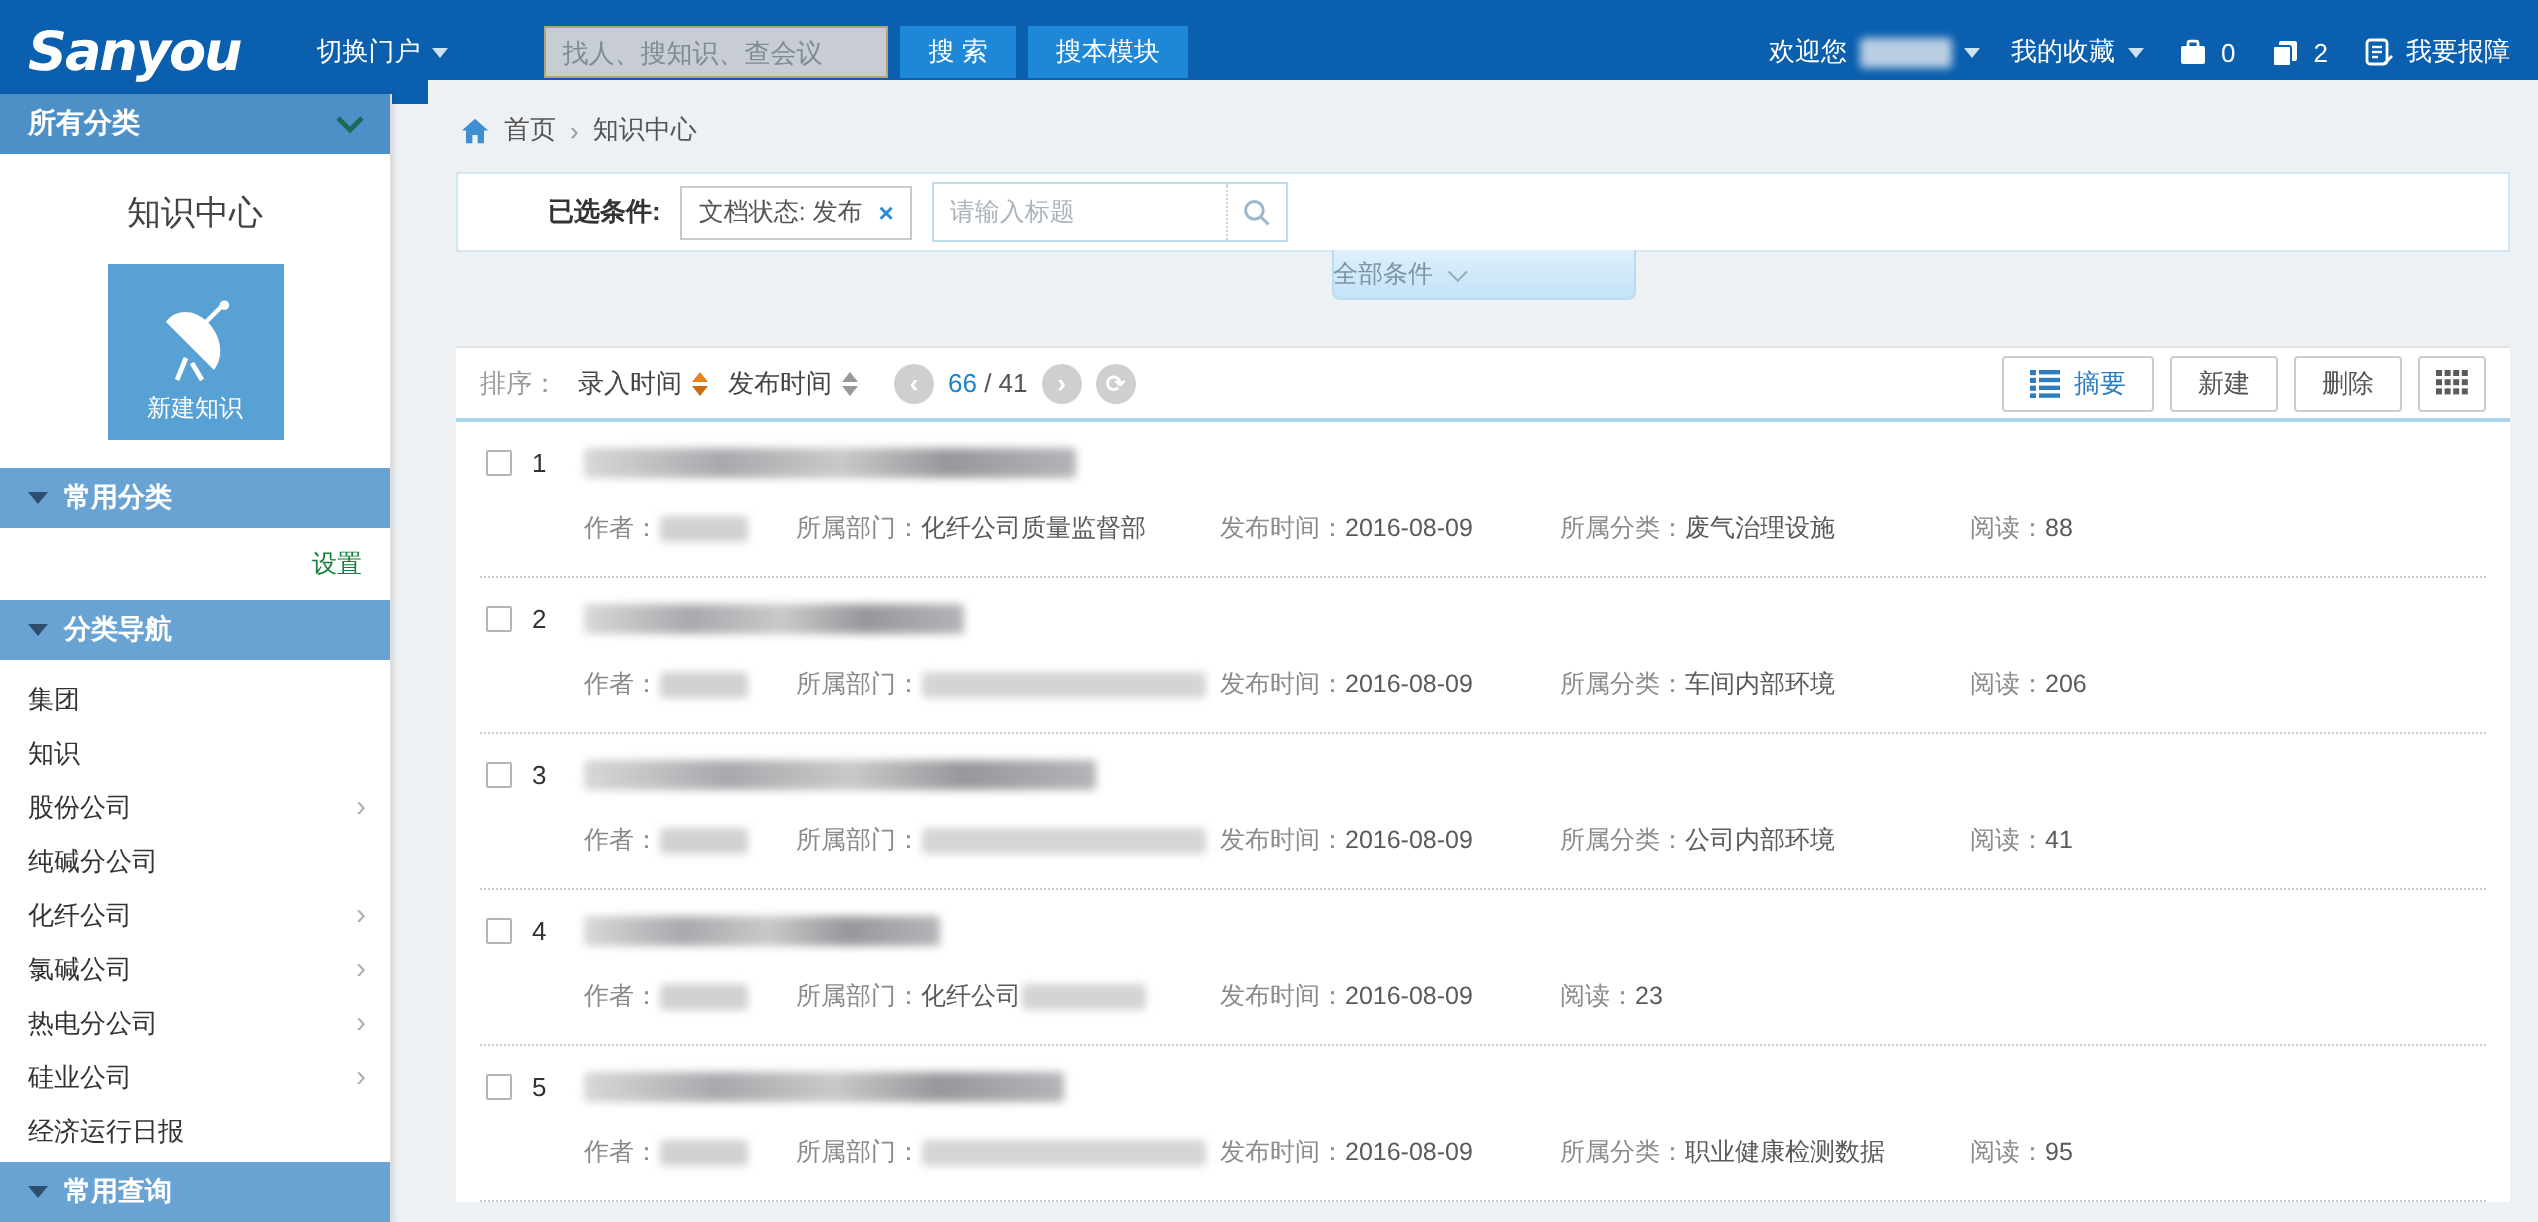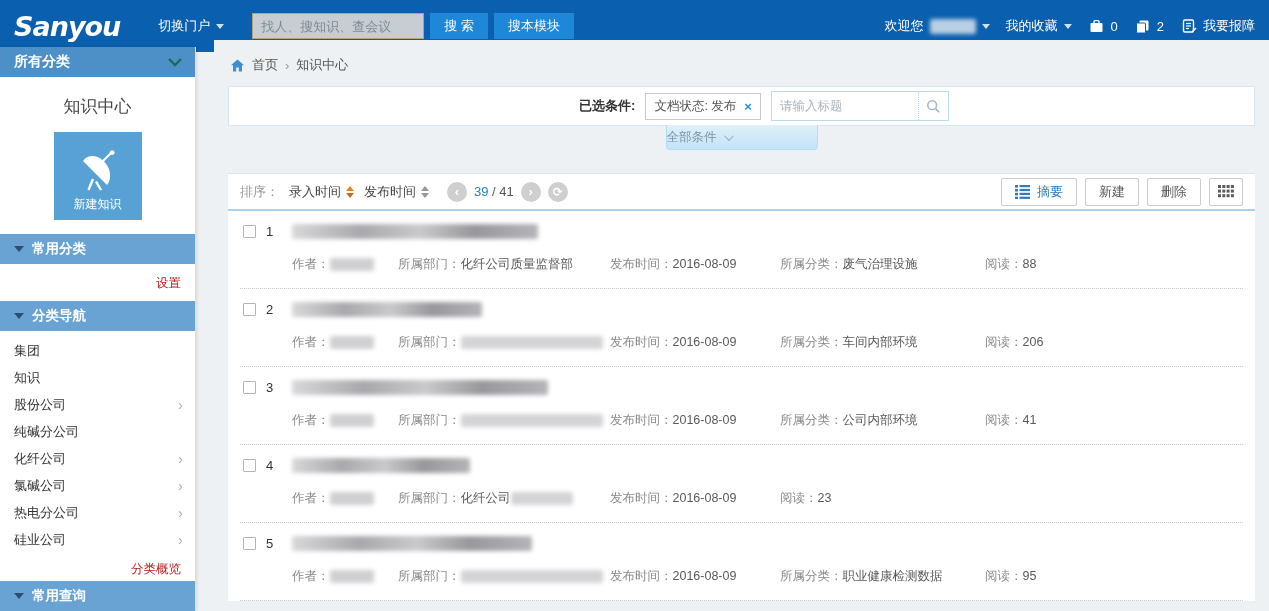--- a/index.html
+++ b/index.html
@@ -7,21 +7,21 @@
               font-family:"Liberation Sans","DejaVu Sans",sans-serif; }
 
   
   .topbar { position:absolute; left:0; top:0; width:1269px; height:52px;
             background:#0a5fae; display:flex; align-items:center; padding:0 14px; color:#fff; }
   .logo { font-family:"DejaVu Sans","Liberation Sans",sans-serif; font-weight:bold; font-style:italic;
           font-size:27px; letter-spacing:-1px; color:#fff; }
   .portal { margin-left:38px; font-size:13px; display:flex; align-items:center; gap:6px; cursor:pointer; }
   .caret-down { width:0; height:0; border-left:4px solid transparent; border-right:4px solid transparent;
                 border-top:5px solid #cfe2f2; display:inline-block; }
-  .hsearch { margin-left:28px; display:flex; align-items:center; }
+  .hsearch { margin-left:48px; display:flex; align-items:center; }
   .hsearch input { width:172px; height:26px; background:#c7cdd2; border:1px solid #b3a478;
                    font-size:13px; color:#4a5560; padding:0 8px; outline:none; }
   .hsearch input::placeholder { color:#7e8a94; }
   .hbtn { height:26px; background:#1e87d8; color:#fff; border:none; font-size:13px;
           padding:0 14px; margin-left:6px; cursor:pointer; }
   .top-right { margin-left:auto; display:flex; align-items:center; gap:16px; font-size:13px; }
   .tr-group { display:flex; align-items:center; gap:6px; cursor:pointer; }
   .blur-user { display:inline-block; width:46px; height:15px; background:#b9cfe3;
                border-radius:2px; filter:blur(2px); }
   .ticon { display:inline-flex; width:17px; height:17px; align-items:center; justify-content:center; }
@@ -35,35 +35,35 @@
   .kc-title { text-align:center; font-size:17px; color:#444; margin-top:18px; }
   .tile { width:88px; height:88px; background:#58a1d5; margin:14px auto 0; display:flex;
           flex-direction:column; align-items:center; justify-content:flex-end; padding-bottom:7px; cursor:pointer; }
   .tile svg { margin-bottom:4px; }
   .tile-label { color:#fff; font-size:12px; }
   .sb-section { height:30px; background:#68a3d4; color:#fff; font-size:13.5px; font-weight:bold;
                 display:flex; align-items:center; padding-left:14px; gap:8px; }
   .tri { width:0; height:0; border-left:5px solid transparent; border-right:5px solid transparent;
          border-top:6px solid #2e4e6e; display:inline-block; }
   .sb-link-row { text-align:right; padding:9px 14px; }
-  .sb-link { color:#b91c1c; font-size:12.5px; text-decoration:none; cursor:pointer; }
+  .sb-link { color:#15803d; font-size:12.5px; text-decoration:none; cursor:pointer; }
   .nav-item { height:27px; display:flex; align-items:center; padding:0 12px 0 14px;
               font-size:13px; color:#333; cursor:pointer; }
   .nav-item .arrow { margin-left:auto; color:#b0b0b0; font-size:15px; line-height:1; }
   .sb-bottom { position:absolute; left:0; right:0; bottom:0; }
   .mt14 { margin-top:14px;text-align:right; }
 
   
   .main { position:absolute; left:214px; top:40px; right:0; bottom:0; background:#eef1f3; }
   .breadcrumb { height:42px; display:flex; align-items:center; gap:7px; padding:8px 14px 0 16px;
                 font-size:13px; color:#555; }
   .crumb-sep { color:#999; }
 
   .filter-panel { margin:4px 14px 0; background:#fff; border:1px solid #d2e6f3; height:40px;
-                  display:flex; align-items:center; padding-left:45px; gap:10px;justify-content:center; }
+                  display:flex; align-items:center; padding-left:45px; gap:10px; }
   .filter-label { font-size:13px; font-weight:bold; color:#333; }
   .filter-tag { border:1px solid #c9c9c9; background:#fff; padding:4px 8px; font-size:12.5px;
                 color:#555; display:flex; align-items:center; gap:8px; }
   .tag-close { color:#2a8ae0; font-weight:bold; font-size:13px; cursor:pointer; }
   .title-search { border:1px solid #bedbee; height:30px; width:178px; display:flex; align-items:center; background:#fff; }
   .title-search input { flex:1; min-width:0; border:none; outline:none; font-size:12.5px; color:#555; padding:0 8px; }
   .title-search input::placeholder { color:#aab4bc; }
   .ts-icon { width:30px; height:100%; border-left:1px dotted #c5d8e5; display:flex;
              align-items:center; justify-content:center; cursor:pointer; }
 
@@ -229,20 +229,23 @@
       <span class="arrow">›</span>
     </div>
     <div class="nav-item">
       <span>热电分公司</span>
       <span class="arrow">›</span>
     </div>
     <div class="nav-item">
       <span>硅业公司</span>
       <span class="arrow">›</span>
     </div>
+    <div class="nav-item">
+      <span>经济运行日报</span>
+    </div>
   </nav>
   <div class="sb-link-row" style="padding-top:6px;">
     <a class="sb-link">分类概览</a>
   </div>
 
   <div class="sb-section sb-bottom">
     <span class="tri"></span>
     <span>常用查询</span>
   </div>
 </aside>
@@ -296,21 +299,21 @@
       <span class="sort-opt">
         <span>发布时间</span>
         <span class="arrows">
             <span class="au"></span>
             <span class="ad"></span>
           </span>
       </span>
       <span class="pager">
         <span class="circ">‹</span>
         <span>
-          <span class="pg-cur">39</span><span class="pg-rest"> / 41</span>
+          <span class="pg-cur">66</span><span class="pg-rest"> / 41</span>
         </span>
         <span class="circ">›</span>
         <span class="circ" style="font-size:12px;">⟳</span>
       </span>
       <span class="tb-right">
         <button class="btn summary">
           <svg width="15" height="14" viewBox="0 0 15 14">
             <rect x="0" y="0" width="3" height="2.6" fill="#2d7dbf"></rect>
               <rect x="4.5" y="0" width="10.5" height="2.2" fill="#2d7dbf"></rect>
             <rect x="0" y="3.9" width="3" height="2.6" fill="#2d7dbf"></rect>

